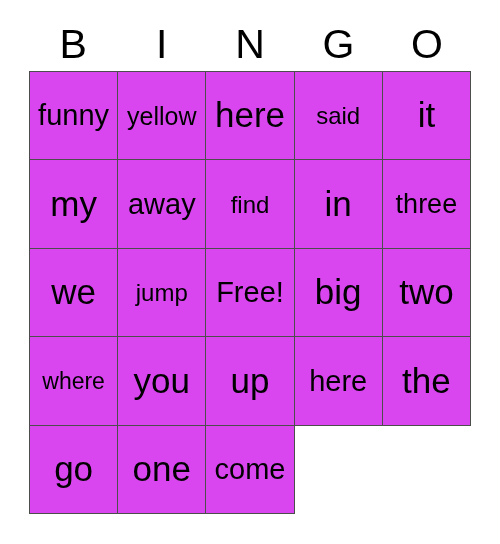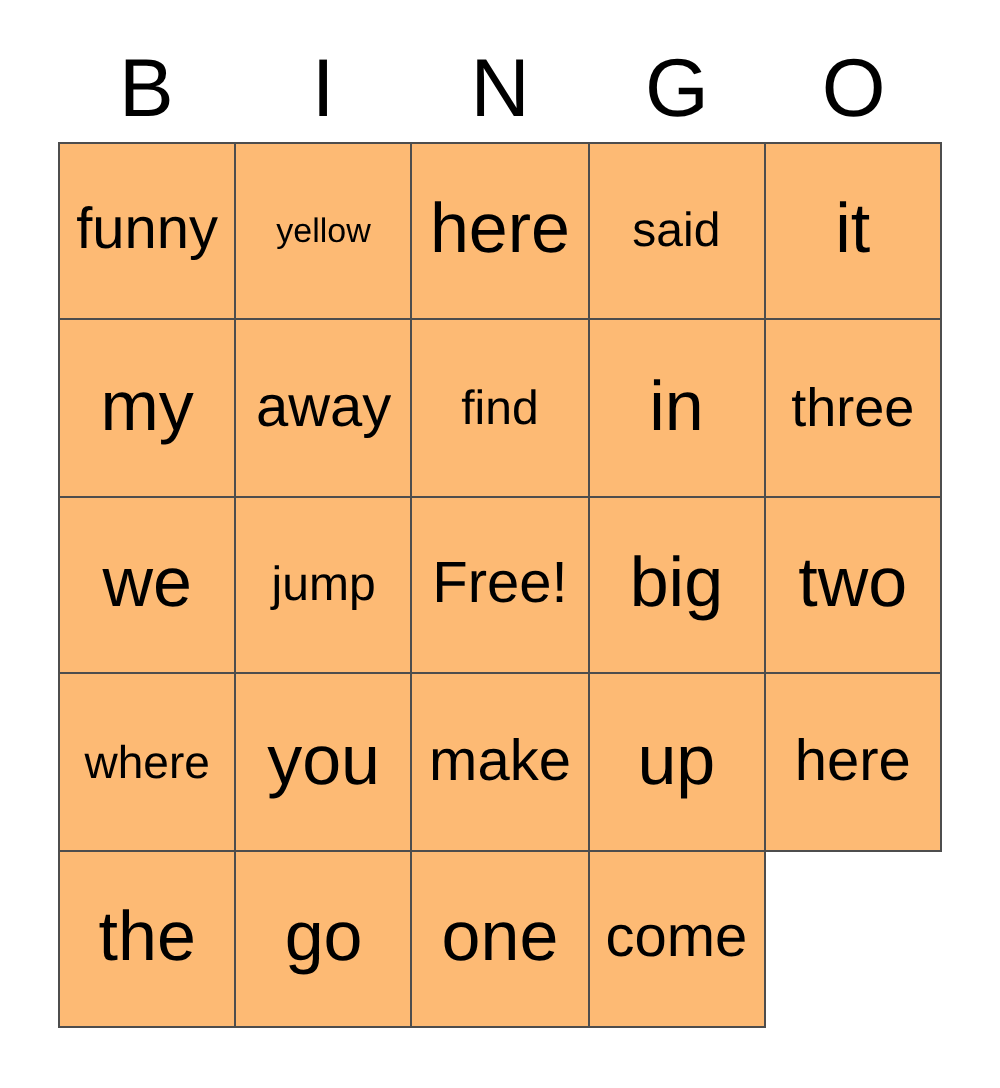--- a/index.html
+++ b/index.html
@@ -55,32 +55,32 @@
     background: #ffffff;
   }
   .cell {
     box-sizing: border-box;
     border-right: 1.5px solid #4d4d4d;
     border-bottom: 1.5px solid #4d4d4d;
     display: flex;
     align-items: center;
     justify-content: center;
     overflow: hidden;
-    background: #fdba74;
+    background: #d946ef;
   }
   .cell-text {
     display: block;
     white-space: nowrap;
     line-height: 1.05;
     color: #000000;
     padding: 0 2px;
   }
   
   .fs-xs  { font-size: 23px; }
-  .fs-s   { font-size: 17px; }
+  .fs-s   { font-size: 25px; }
   .fs-m   { font-size: 27px; }
   .fs-l   { font-size: 29px; }
   .fs-xl  { font-size: 24px; }
   .fs-xxl { font-size: 35px; text-align: right; }
 </style>
 </head>
 <body>
 
 <div id="bingo-card">
 
@@ -138,23 +138,20 @@
       <div class="cell">
         <span class="cell-text fs-xxl">two</span>
       </div>
       <div class="cell">
         <span class="cell-text fs-xs">where</span>
       </div>
       <div class="cell">
         <span class="cell-text fs-xxl">you</span>
       </div>
       <div class="cell">
-        <span class="cell-text fs-l">make</span>
-      </div>
-      <div class="cell">
         <span class="cell-text fs-xxl">up</span>
       </div>
       <div class="cell">
         <span class="cell-text fs-l">here</span>
       </div>
       <div class="cell">
         <span class="cell-text fs-xxl">the</span>
       </div>
       <div class="cell">
         <span class="cell-text fs-xxl">go</span>

